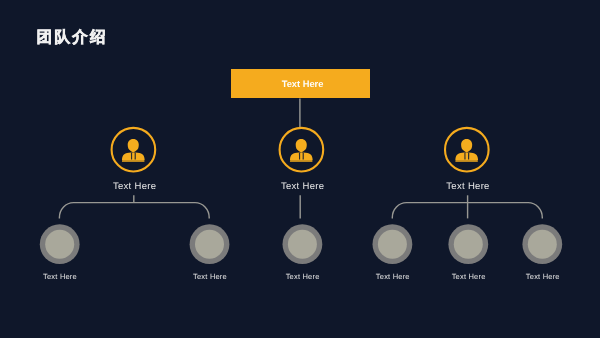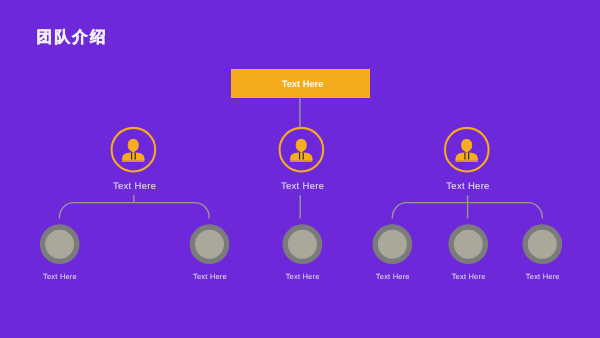--- a/index.html
+++ b/index.html
@@ -1,20 +1,20 @@
 <!DOCTYPE html>
 <html><head>
 <meta charset="utf-8">
 <title>Team Intro Slide</title>
 <style>
   html,body{margin:0;padding:0;}
   body{width:600px;height:338px;overflow:hidden;background:#2e2e2e;
        font-family:"Liberation Sans",sans-serif;-webkit-font-smoothing:antialiased;
        text-rendering:geometricPrecision;}
-  #slide{position:relative;width:600px;height:338px;background:#6d28d9;overflow:hidden;
+  #slide{position:relative;width:600px;height:338px;background:#0f172a;overflow:hidden;
          transform:translateZ(0);will-change:transform;}
   .title{position:absolute;left:36.6px;top:30.4px;font-size:15.6px;line-height:15.6px;
          font-weight:bold;color:#f0f0f0;letter-spacing:2.2px;white-space:nowrap;
          -webkit-text-stroke:0.55px #f0f0f0;paint-order:stroke fill;}
 
   .rootbox{position:absolute;left:231px;top:69px;width:139px;height:29px;background:#f5ab1e;}
   .rootbox .lbl{position:absolute;left:2px;top:0.5px;width:139px;height:29px;
         display:flex;align-items:center;justify-content:center;
         font-size:9.3px;font-weight:bold;color:#fdfdfb;letter-spacing:0px;}
 

